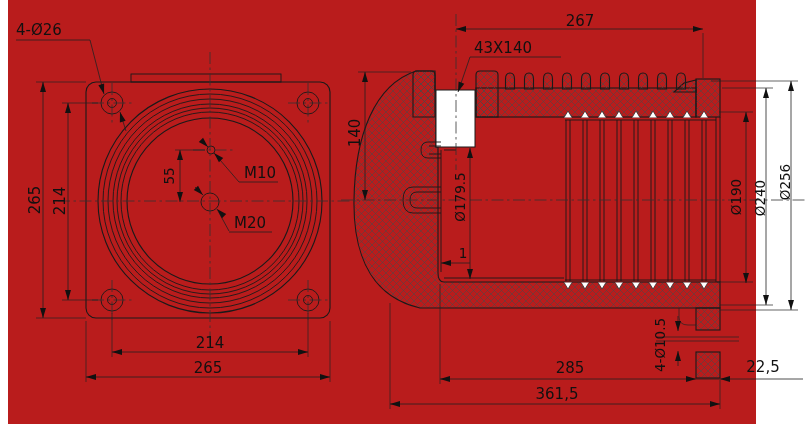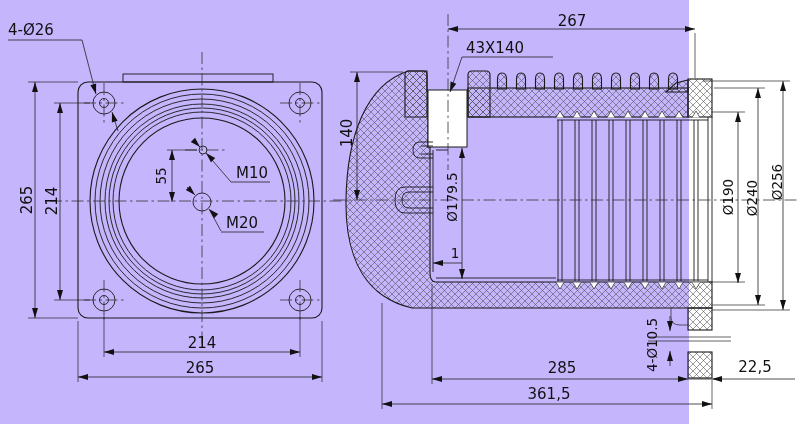--- a/index.html
+++ b/index.html
@@ -1,16 +1,16 @@
 <!DOCTYPE html>
 <html><head>
 <meta charset="utf-8">
 <style>
   html,body{margin:0;padding:0;background:#fff;}
-  .stage{width:689px;height:424px;background:#c4b5fd;position:relative;font-family:"DejaVu Sans",sans-serif;}
+  .stage{width:748px;height:424px;background:#b91c1c;position:relative;font-family:"DejaVu Sans",sans-serif;margin-left:8px;}
   svg{display:block;}
   .ol{fill:none;stroke:#1a1a1a;stroke-width:1.1;}
   .ol2{fill:none;stroke:#1a1a1a;stroke-width:0.9;}
   .hatch{fill:url(#xh);stroke:#1a1a1a;stroke-width:1.1;}
   .wh{fill:#fff;stroke:none;}
   .whb{fill:#fff;stroke:#1a1a1a;stroke-width:1;}
   .dl{fill:none;stroke:#222;stroke-width:0.8;}
   .xl{fill:none;stroke:#222;stroke-width:0.7;}
   .cl{fill:none;stroke:#333;stroke-width:0.8;stroke-dasharray:12 3.5 2.5 3.5;}
   .ar{fill:#111;stroke:none;}

